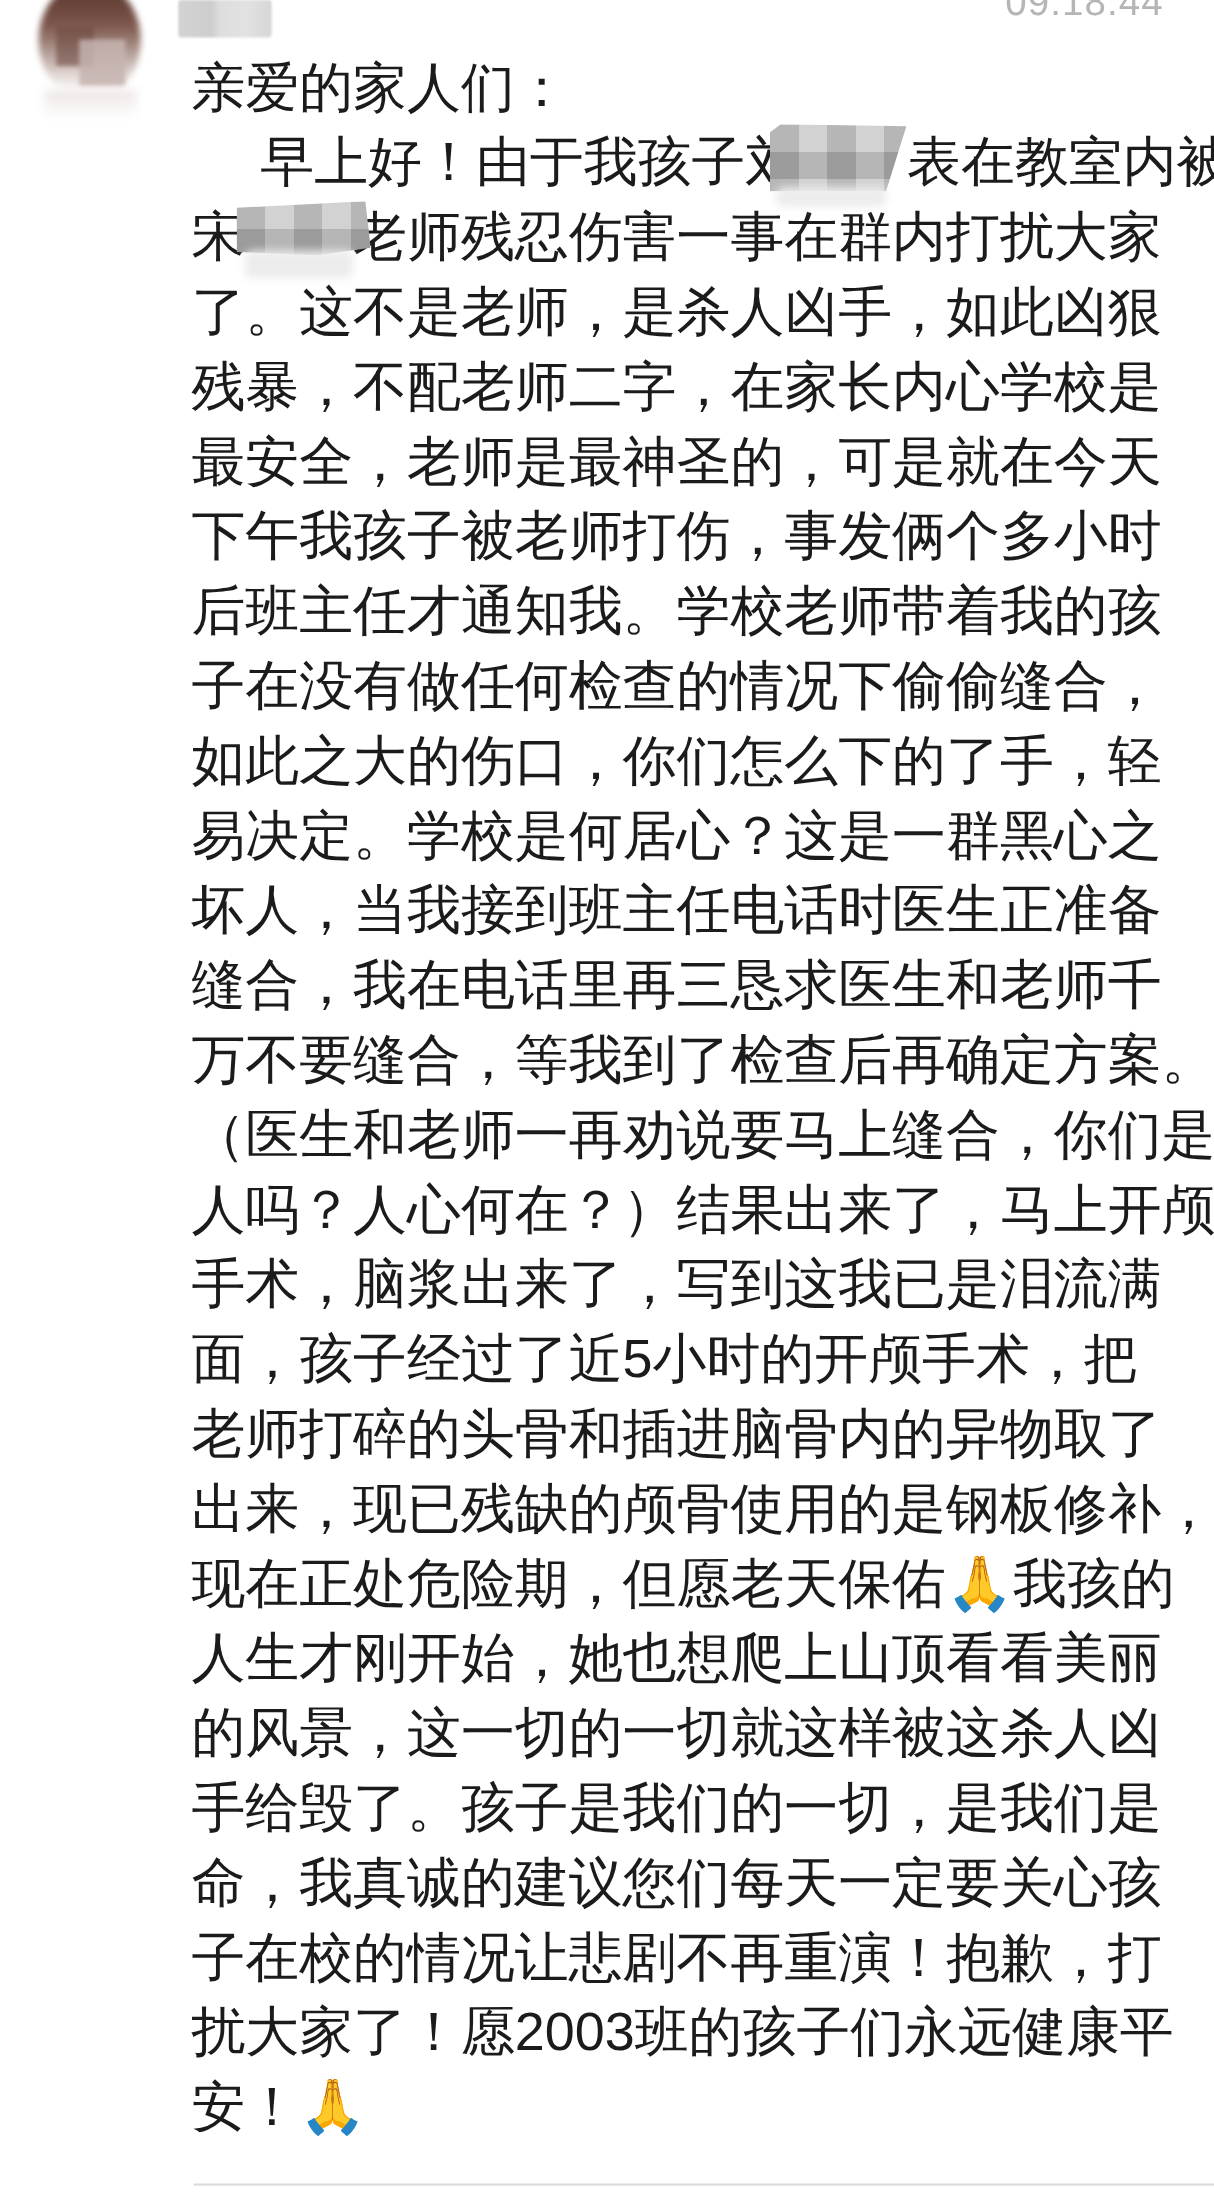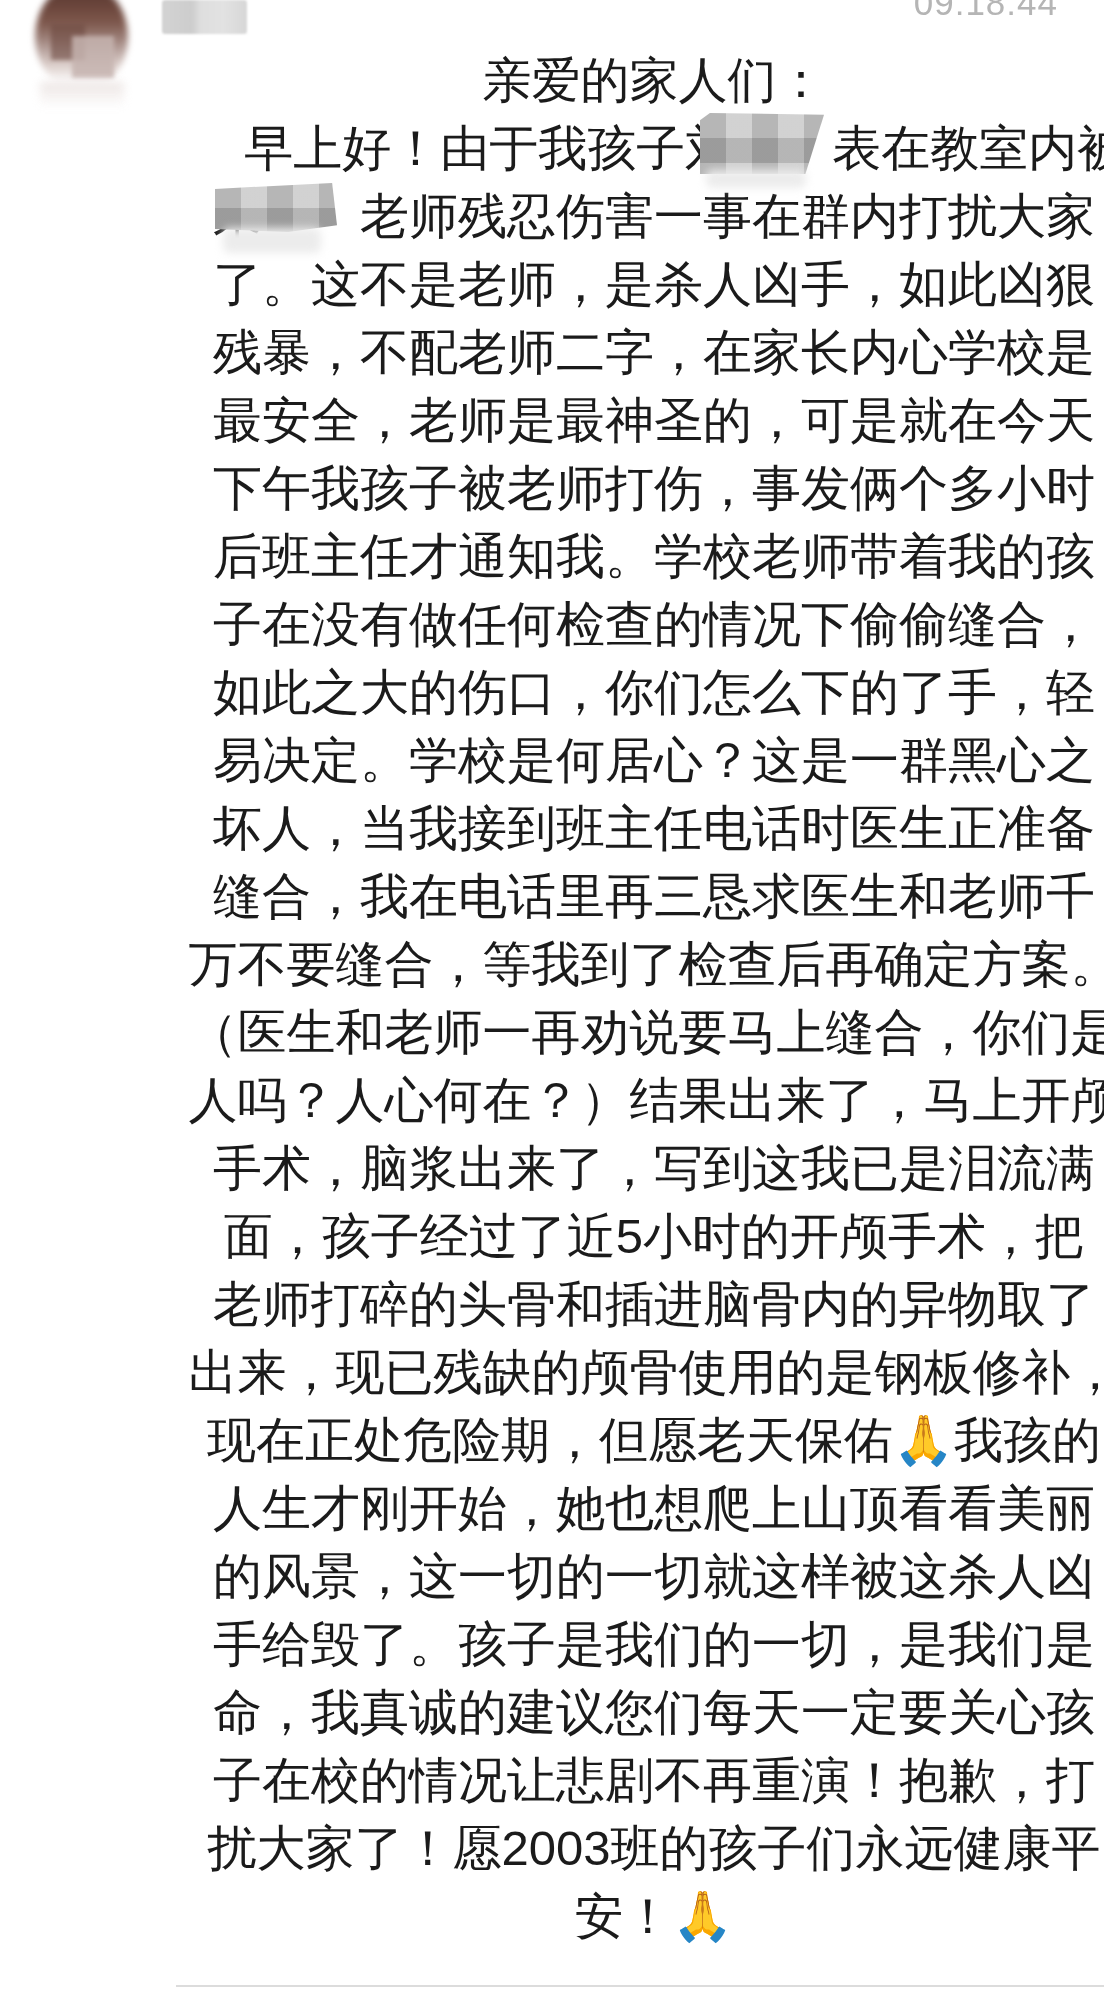--- a/index.html
+++ b/index.html
@@ -1,15 +1,15 @@
 <!DOCTYPE html>
 <html><head>
 <meta charset="utf-8">
 <style>
-  * { margin:0; padding:0; box-sizing:border-box;text-align:center; }
+  * { margin:0; padding:0; box-sizing:border-box; }
   html, body { background:#ffffff; }
   .screen {
     position:relative; width:1104px; height:2002px;
     background:#ffffff; overflow:hidden;
     font-family:"Liberation Sans", sans-serif;
   }
 
   
   .timestamp {
     position:absolute; top:-15px; right:46px;

